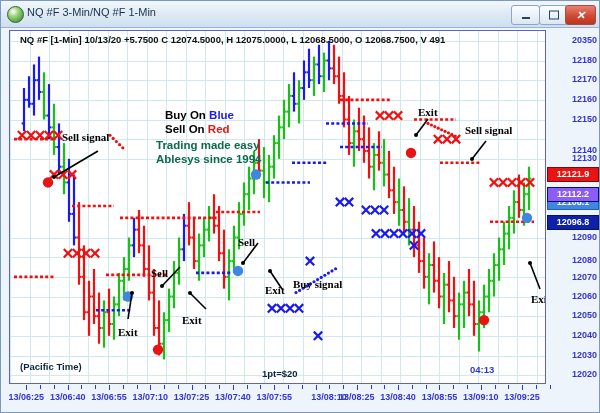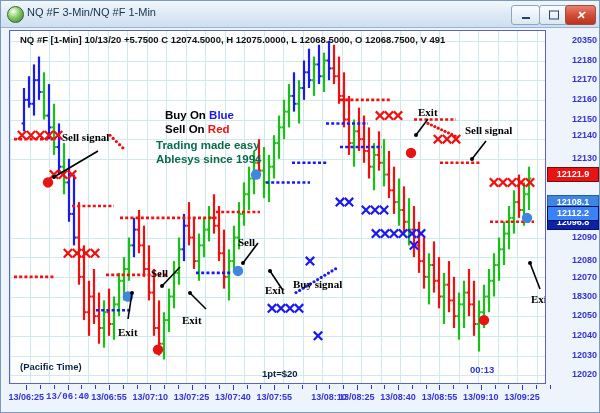--- a/index.html
+++ b/index.html
@@ -571,52 +571,52 @@
         <div class="note" style="left: 228px; top: 205px; font-size: 11px;">Sell</div>
         <div class="note" style="left: 255px; top: 253px; font-size: 11px;">Exit</div>
         <div class="note" style="left: 283px; top: 247px; font-size: 11px;">Buy signal</div>
         <div class="note" style="left: 408px; top: 75px; font-size: 11px;">Exit</div>
         <div class="note" style="left: 455px; top: 93px; font-size: 11px;">Sell signal</div>
         <div class="note" style="left: 521px; top: 262px; font-size: 11px;">Exit</div>
       </div>
 
     <div class="footlab" style="left:10px;top:330px;">(Pacific Time)</div>
     <div class="footlab" style="left:252px;top:337px;">1pt=$20</div>
-    <div class="footlab" style="left:460px;top:333px;color:#3434d6;">00:13</div>
+    <div class="footlab" style="left:460px;top:333px;color:#3434d6;">04:13</div>
   </div>
 
   <div id="paxis">
       <div class="ptick" style="top: 4.83333px;">20350</div>
       <div class="ptick" style="top: 24.5px;">12180</div>
       <div class="ptick" style="top: 44.1667px;">12170</div>
       <div class="ptick" style="top: 63.8333px;">12160</div>
       <div class="ptick" style="top: 83.5px;">12150</div>
-      <div class="ptick" style="top: 100px;">12140</div>
+      <div class="ptick" style="top: 115px;">12140</div>
       <div class="ptick" style="top: 122.833px;">12130</div>
       <div class="ptick" style="top: 201.5px;">12090</div>
       <div class="ptick" style="top: 225px;">12080</div>
       <div class="ptick" style="top: 242px;">12070</div>
-      <div class="ptick" style="top: 260.5px;">18300</div>
+      <div class="ptick" style="top: 260.5px;">12060</div>
       <div class="ptick" style="top: 280.167px;">12050</div>
       <div class="ptick" style="top: 299.833px;">12040</div>
       <div class="ptick" style="top: 319.5px;">12030</div>
       <div class="ptick" style="top: 339.167px;">12020</div>
       <div class="ptag" style="top: 137px; background: rgb(232, 20, 20); border: 1px solid rgb(122, 10, 10); z-index: 10;">12121.9</div>
-      <div class="ptag" style="top: 157px; background: #3b82f6; border: 1px solid rgb(6, 18, 102); z-index: 9; margin-top: 19px;">12112.2</div>
+      <div class="ptag" style="top: 157px; background: #8b5cf6; border: 1px solid rgb(6, 18, 102); z-index: 9;">12112.2</div>
       <div class="ptag" style="top: 165px; background: rgb(63, 134, 224); border: 1px solid rgb(30, 95, 174); z-index: 8;">12108.1</div>
       <div class="ptag" style="top: 185px; background: rgb(14, 34, 168); border: 1px solid rgb(6, 18, 102); z-index: 7;">12096.8</div>
     </div>
 
   <div id="taxis">
       <div class="ttick" style="left: 17.3492px;"></div>
       <div class="tlab" style="left: 17.3492px;">13/06:25</div>
       <div class="ttick" style="left: 31.1185px; height: 4px;"></div>
       <div class="ttick" style="left: 44.8877px; height: 4px;"></div>
       <div class="ttick" style="left: 58.6569px;"></div>
-      <div class="tlab" style="left: 58.6569px; font-family: Liberation Mono, monospace;">13/06:40</div>
+      <div class="tlab" style="left: 58.6569px;">13/06:40</div>
       <div class="ttick" style="left: 72.4262px; height: 4px;"></div>
       <div class="ttick" style="left: 86.1954px; height: 4px;"></div>
       <div class="ttick" style="left: 99.9646px;"></div>
       <div class="tlab" style="left: 99.9646px;">13/06:55</div>
       <div class="ttick" style="left: 113.734px; height: 4px;"></div>
       <div class="ttick" style="left: 127.503px; height: 4px;"></div>
       <div class="ttick" style="left: 141.272px;"></div>
       <div class="tlab" style="left: 141.272px;">13/07:10</div>
       <div class="ttick" style="left: 155.042px; height: 4px;"></div>
       <div class="ttick" style="left: 168.811px; height: 4px;"></div>

